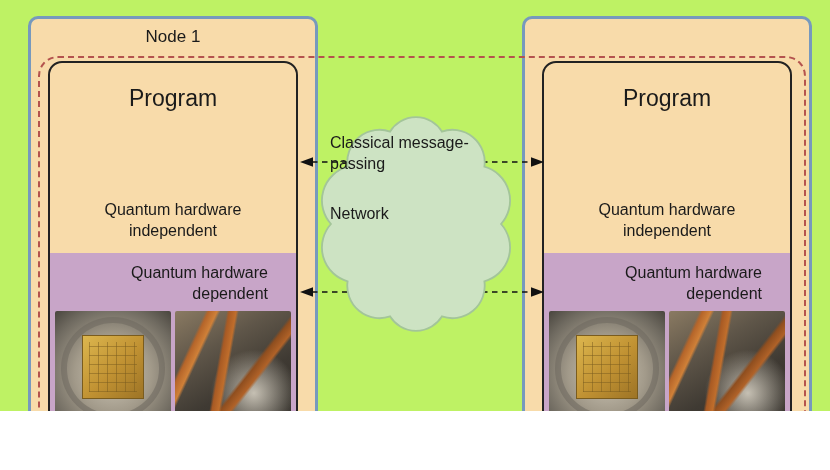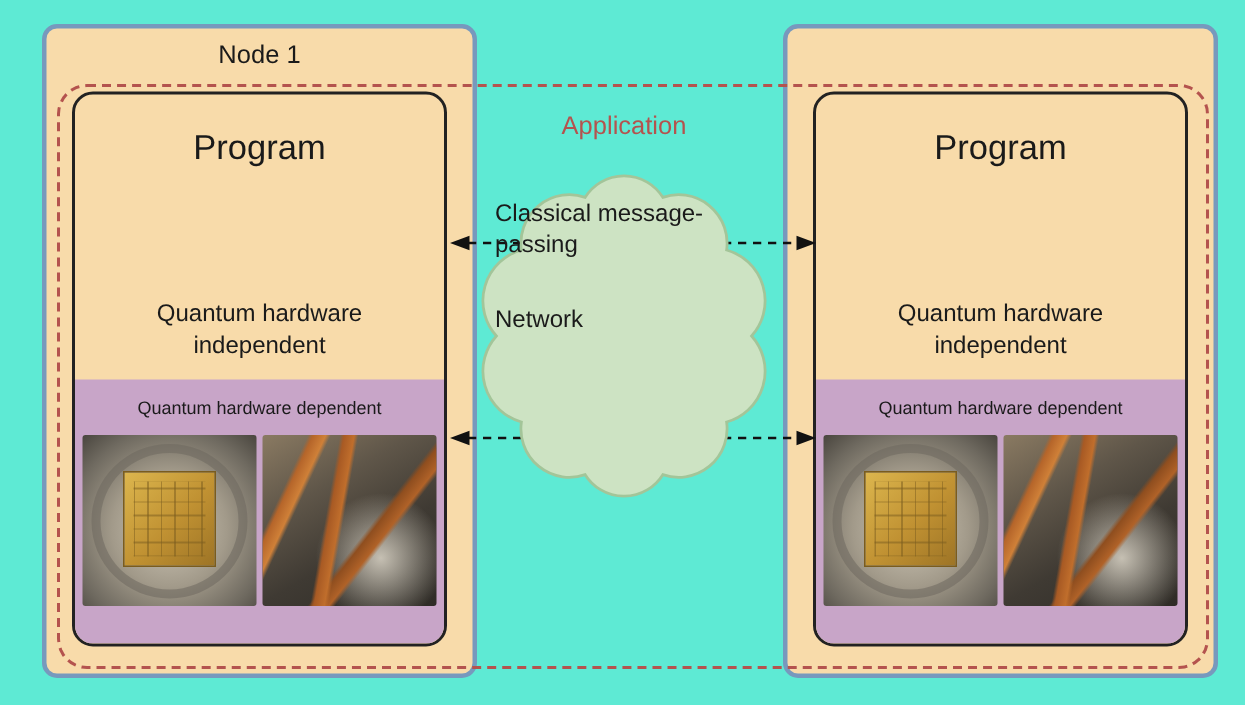--- a/index.html
+++ b/index.html
@@ -4,22 +4,22 @@
 <style>
   * { margin: 0; padding: 0; box-sizing: border-box; }
   body {
     font-family: "Liberation Sans", sans-serif;
     background: #ffffff;
     color: #1a1a1a;
   }
   .canvas {
     position: relative;
     width: 830px;
-    height: 470px;
-    background: #5eead4;
+    height: 411px;
+    background: #bef264;
     overflow: hidden;
   }
 
   
   .node {
     position: absolute;
     top: 16px;
     width: 290px;
     height: 436px;
     background: #f8dbaa;
@@ -74,21 +74,21 @@
   .sec-purple {
     flex: 1;
     background: #c8a5c8;
     display: flex;
     flex-direction: column;
     align-items: center;
   }
   .hw-dep {
     margin-top: 9px;
     text-align: right;
-    font-size: 12px;
+    font-size: 16px;
     line-height: 21px;
     padding: 0 28px;
   }
   .photos { display: flex; gap: 4px; margin-top: 7px; }
   .photo {
     width: 116px;
     height: 114px;
     border-radius: 2px;
     position: relative;
     overflow: hidden;
@@ -222,21 +222,20 @@
           </div>
           <div class="photo photo-b">
             <div class="coil"></div>
           </div>
         </div>
       </div>
     </div>
   </div>
 
   <div class="app-boundary"></div>
-  <div class="app-label">Application</div>
 
   <svg class="arrow arrow-top" width="246" height="16" viewBox="0 0 246 16">
     <line x1="13" y1="8" x2="233" y2="8" stroke="#111111" stroke-width="1.6" stroke-dasharray="5.5 4.5"></line>
     <polygon points="1,8 14,3.2 14,12.8" fill="#111111"></polygon>
     <polygon points="245,8 232,3.2 232,12.8" fill="#111111"></polygon>
   </svg>
   <svg class="arrow arrow-bottom" width="246" height="16" viewBox="0 0 246 16">
     <line x1="13" y1="8" x2="233" y2="8" stroke="#111111" stroke-width="1.6" stroke-dasharray="5.5 4.5"></line>
     <polygon points="1,8 14,3.2 14,12.8" fill="#111111"></polygon>
     <polygon points="245,8 232,3.2 232,12.8" fill="#111111"></polygon>

